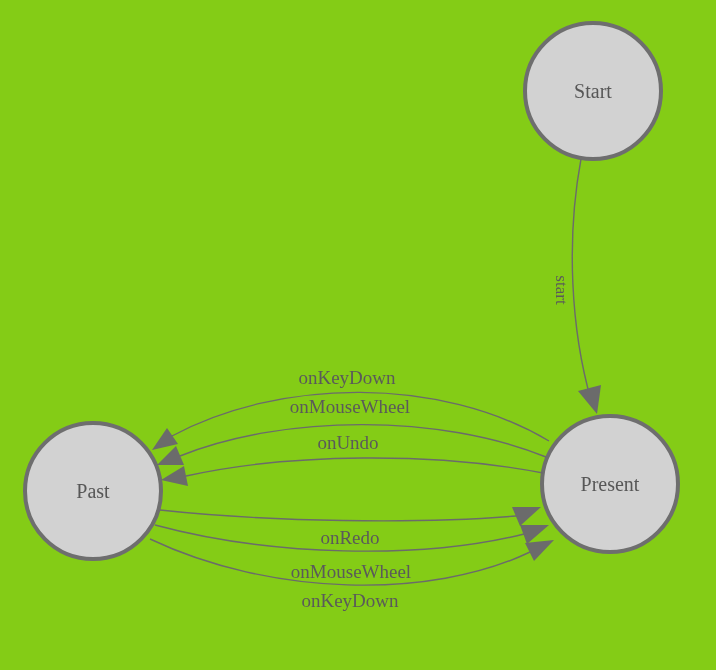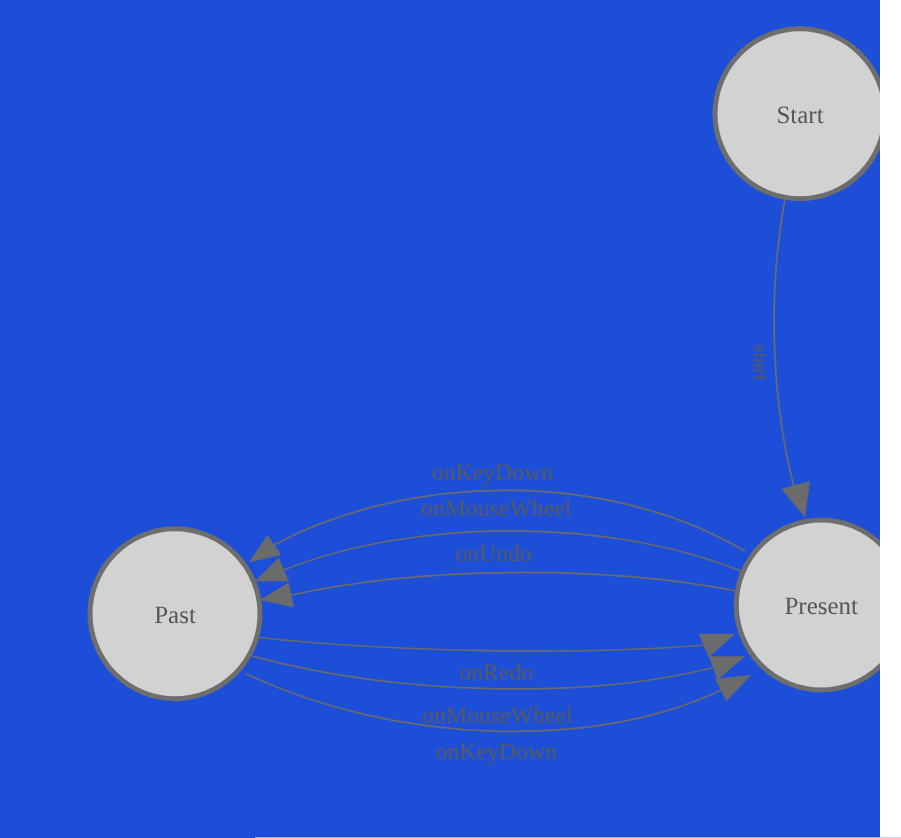--- a/index.html
+++ b/index.html
@@ -3,25 +3,24 @@
 <meta charset="utf-8">
 <style>
   html, body {
     margin: 0;
     padding: 0;
     background: #ffffff;
     font-family: "Liberation Serif", serif;
   }
   .canvas {
     position: relative;
-    width: 657px;
+    width: 716px;
     height: 670px;
-    background: #1d4ed8;
+    background: #84cc16;
     overflow: hidden;
-    padding-left: 47px;
   }
   svg { display: block; }
   .node-circle {
     fill: #d2d2d2;
     stroke: #6e6e6e;
     stroke-width: 4px;
   }
   .node-label {
     fill: #575757;
     font-size: 20px;

